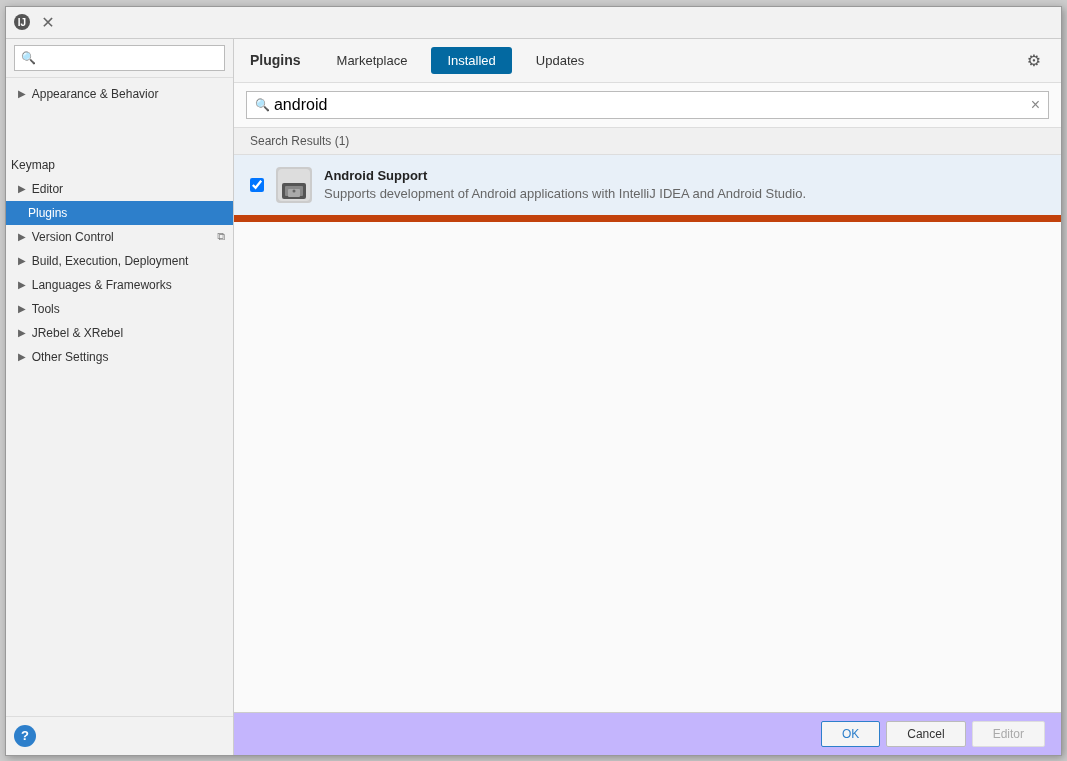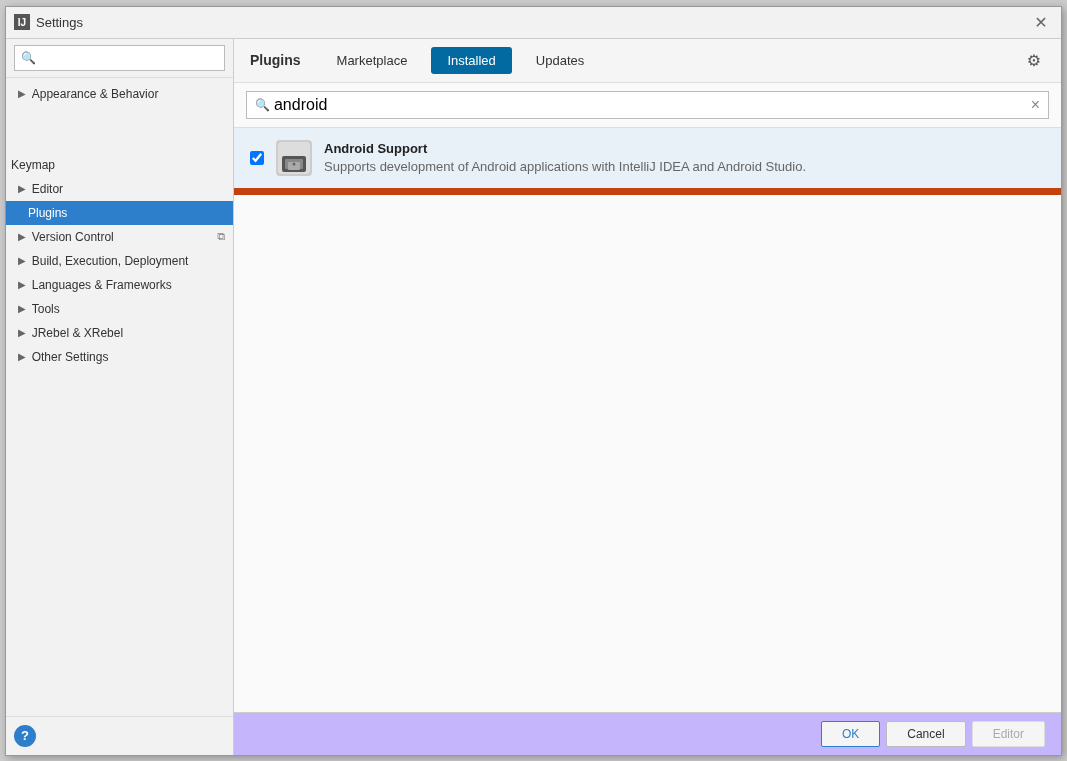--- a/index.html
+++ b/index.html
@@ -30,21 +30,21 @@
       align-items: center;
       padding: 0 8px;
       border-bottom: 1px solid #ccc;
       flex-shrink: 0;
     }
     .title-bar-icon {
       width: 16px;
       height: 16px;
       margin-right: 6px;
       background: #555;
-      border-radius: 0;
+      border-radius: 8px;
       display: flex;
       align-items: center;
       justify-content: center;
       color: white;
       font-size: 10px;
       font-weight: bold;
     }
     .title-bar-title {
       flex: 1;
       font-size: 13px;
@@ -304,21 +304,20 @@
   </style>
 </head>
 <body>
 
 <div class="window">
 
   <div class="title-bar">
     <div class="title-bar-icon">
       <span>IJ</span>
     </div>
-    <span class="title-bar-title">Settings</span>
     <div class="title-bar-close">✕</div>
   </div>
 
   <div class="body">
 
     <div class="sidebar">
       <div class="search-bar">
         <div class="search-input-wrapper">
           <span class="search-icon-small">🔍</span>
           <input type="text" placeholder="" style="">
@@ -381,20 +380,21 @@
       </div>
 
       <div class="plugin-search-area">
         <div class="plugin-search-wrapper">
           <span class="search-icon-small">🔍</span>
           <input type="text" value="android" style="">
           <button class="clear-btn">×</button>
         </div>
       </div>
 
+      <div class="search-results-label">Search Results (1)</div>
 
       <div class="plugin-list">
         <div class="plugin-item">
           <input type="checkbox" class="plugin-checkbox" checked="" style="">
           <div class="plugin-icon">
             <div class="plugin-icon-inner">
 
               <svg width="36" height="36" viewBox="0 0 36 36">
                 <rect x="2" y="2" width="32" height="32" rx="4" fill="#dddddd"></rect>
                 <rect x="6" y="16" width="24" height="16" rx="2" fill="#555"></rect>

